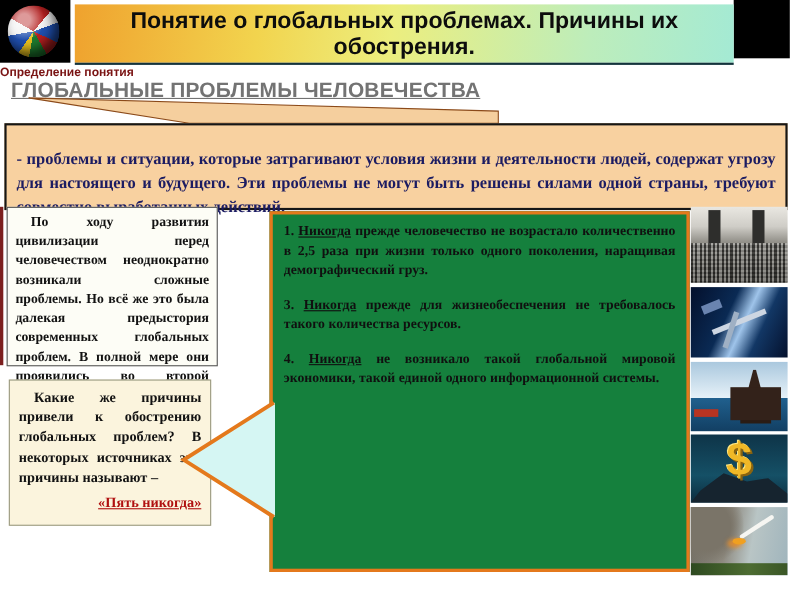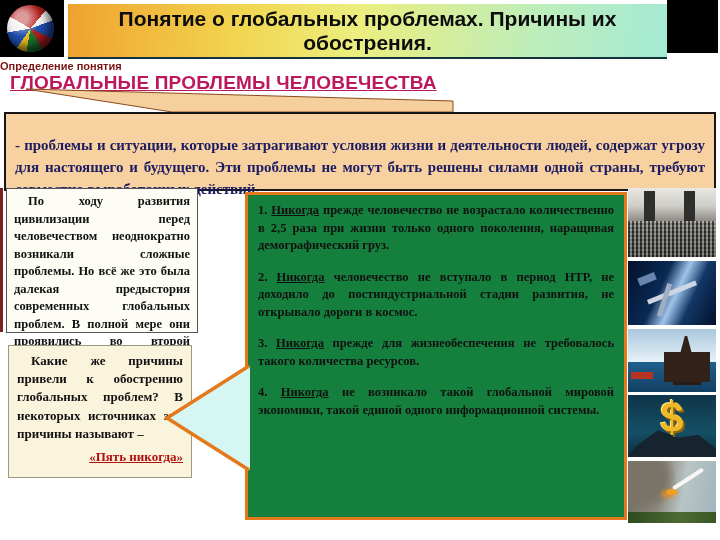--- a/index.html
+++ b/index.html
@@ -22,21 +22,21 @@
   .title-box{left:68px;top:4px;width:599px;height:55px;
          background:linear-gradient(96deg,#efa22e 0%,#f2d44e 28%,#ecee7e 48%,#bdedbb 78%,#a4ead4 100%);
          border-bottom:2px solid #14333c;
          display:flex;align-items:center;justify-content:center;text-align:center;
          font-family:"Liberation Sans","DejaVu Sans",sans-serif;
          font-weight:bold;font-size:21px;line-height:1.14;color:#0d0d0d;padding:0 30px;}
   .subtitle{left:0;top:60px;width:410px;text-align:left;
          font-family:"Liberation Sans",sans-serif;font-weight:bold;font-size:11px;color:#7a1414;}
   .heading{left:10px;top:72px;white-space:nowrap;
          font-family:"Liberation Sans",sans-serif;font-weight:bold;font-size:19px;
-         color:#be185d;text-decoration:underline;letter-spacing:.2px;}
+         color:#737373;text-decoration:underline;letter-spacing:.2px;}
   .wedge{left:22px;top:85px;width:435px;height:29px;}
 
   
   .def-box{left:4px;top:112px;width:712px;height:79px;background:#f8d1a0;border:2px solid #161616;
          padding:21px 9px;font-weight:bold;font-size:15px;line-height:1.45;color:#1c1c62;text-align:justify;}
 
   
   .accent-bar{left:0;top:188px;width:3px;height:144px;background:#7c1f1f;}
   .box-history{left:6px;top:188px;width:192px;height:145px;background:#fdfdf6;border:1px solid #555;
          padding:4px 7px;font-weight:bold;font-size:12.5px;line-height:1.4;color:#121212;text-align:justify;}
@@ -123,25 +123,20 @@
     <span class="link">«Пять никогда»</span>
   </div>
 
   <div class="abs mid-box">
     <p class="reason">
       <span>1.</span>
       <span class="kw">Никогда</span>
       <span>прежде человечество не возрастало количественно в 2,5 раза при жизни только одного поколения, наращивая демографический груз.</span>
     </p>
     <p class="reason">
-      <span>2.</span>
-      <span class="kw">Никогда</span>
-      <span>человечество не вступало в период НТР, не доходило до постиндустриальной стадии развития, не открывало дороги в космос.</span>
-    </p>
-    <p class="reason">
       <span>3.</span>
       <span class="kw">Никогда</span>
       <span>прежде для жизнеобеспечения не требовалось такого количества ресурсов.</span>
     </p>
     <p class="reason">
       <span>4.</span>
       <span class="kw">Никогда</span>
       <span>не возникало такой глобальной мировой экономики, такой единой одного информационной системы.</span>
     </p>
   </div>

